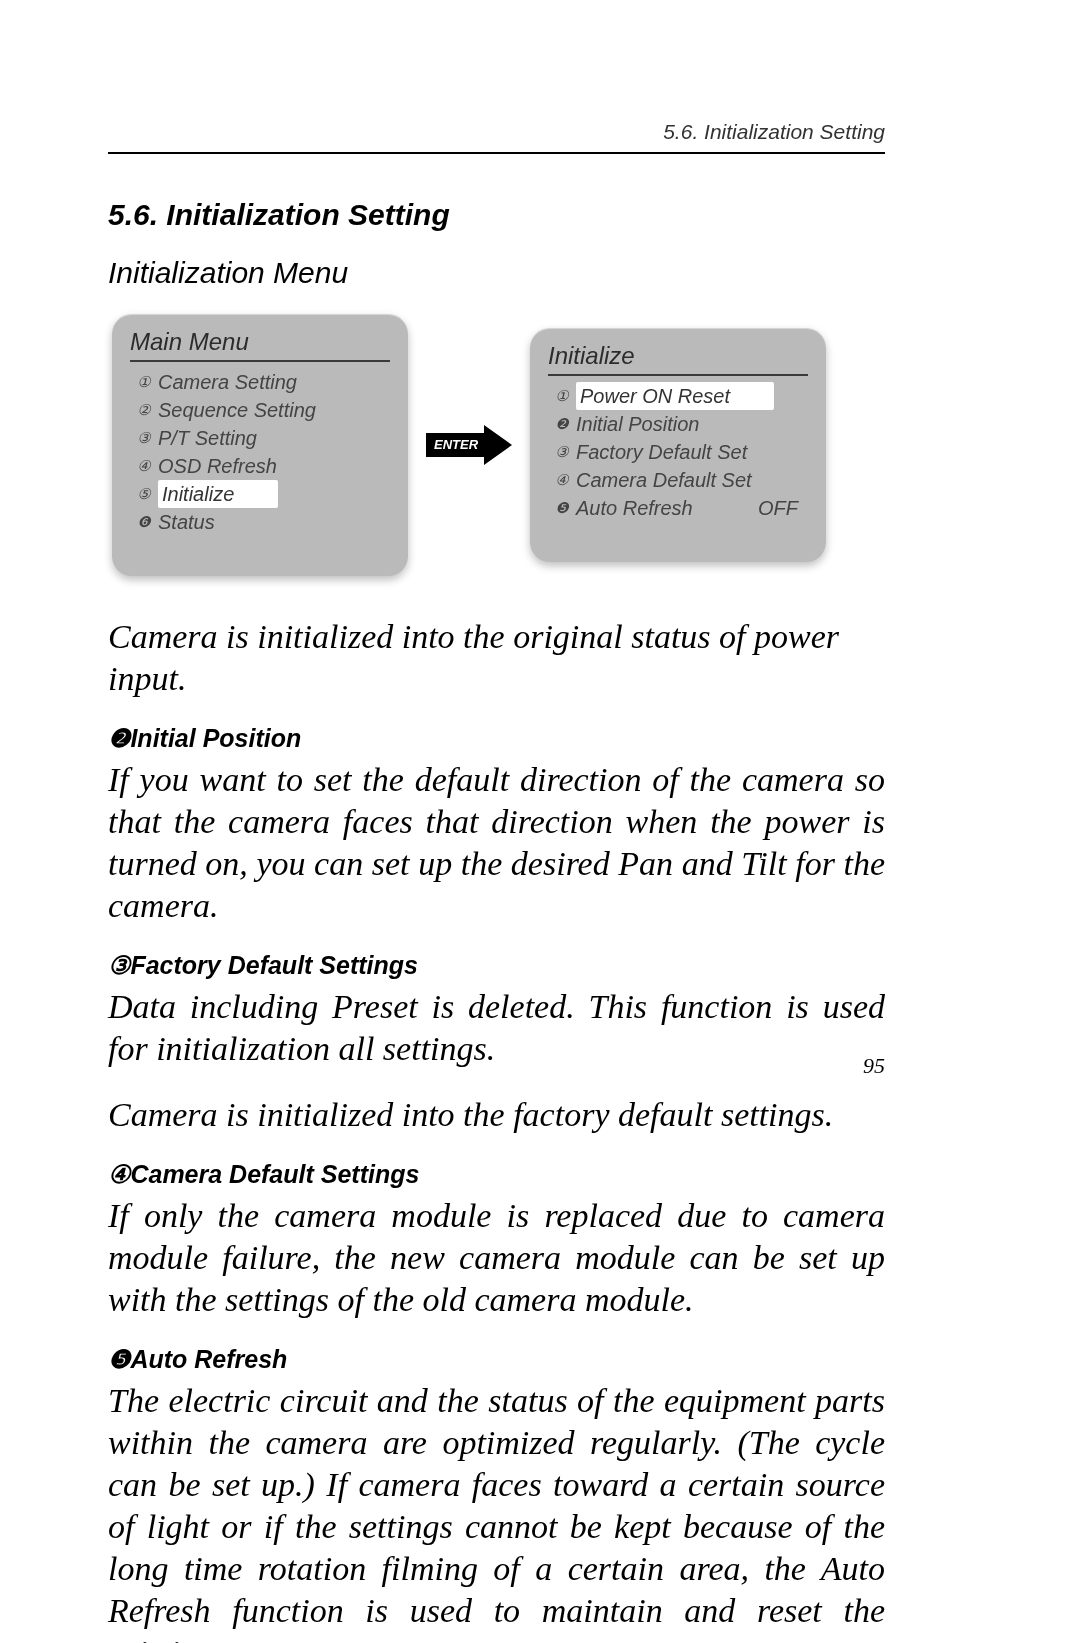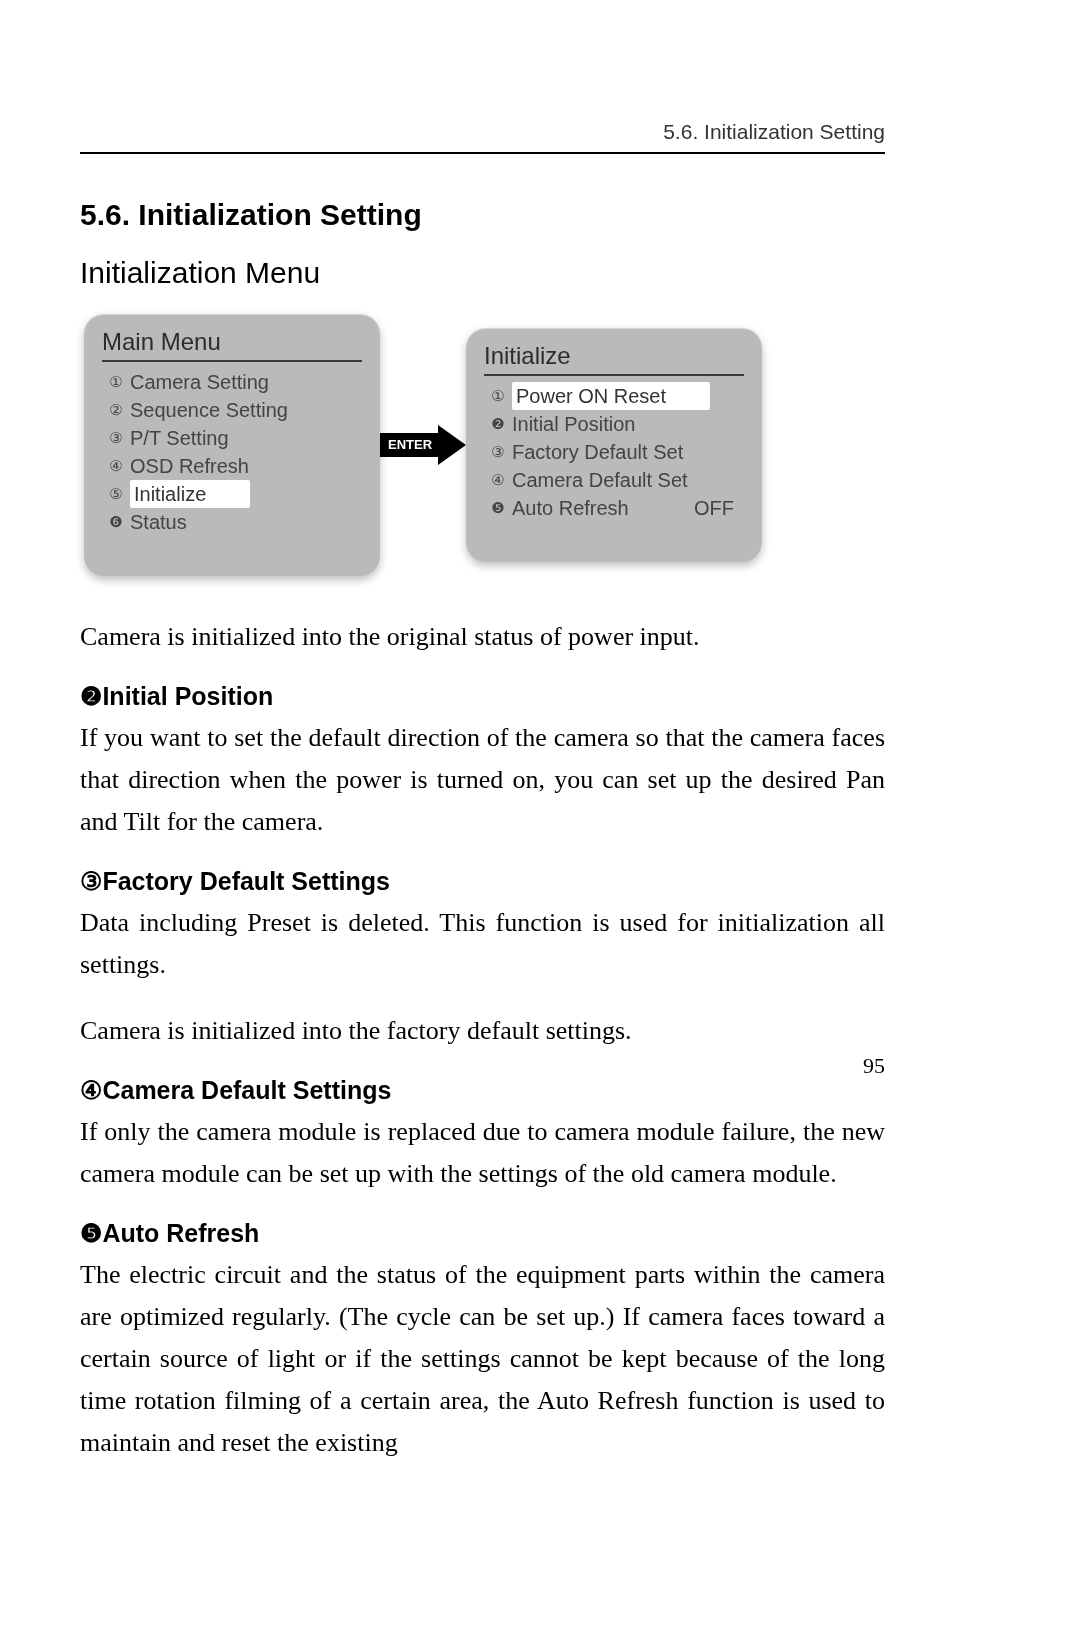--- a/index.html
+++ b/index.html
@@ -9,21 +9,22 @@
     width: 1080px;
     height: 1643px;
     font-family: "Times New Roman", Times, serif;
     color: #000;
   }
   .page {
     position: relative;
     width: 1080px;
     height: 1185px;
     box-sizing: border-box;
-    padding: 120px 195px 120px 80px; 
+    padding: 120px 195px 120px 108px; 
+    font-style: italic;
   }
   .header-label {
     font-family: Arial, Helvetica, sans-serif;
     font-size: 21px;
     color: #333;
     text-align: right;
     padding-bottom: 8px;
   }
   .header-rule {
     border: none;
@@ -40,20 +41,21 @@
     font-family: Arial, Helvetica, sans-serif;
     font-size: 30px;
     font-weight: normal;
     margin: 0 0 24px 0;
   }
 
   
   .menu-figure {
     display: flex;
     align-items: center;
+    gap: 18px;
     margin: 0 0 40px 0;
     padding-left: 4px;
   }
   .menu-card {
     background: #bababa;
     border-radius: 20px;
     box-shadow: 0 4px 8px rgba(0,0,0,.25), inset 0 1px 0 rgba(255,255,255,.4);
     width: 296px;
     padding: 14px 18px 40px 18px;
     box-sizing: border-box;
@@ -115,21 +117,21 @@
   }
 
   
   .item-heading {
     font-family: Arial, Helvetica, sans-serif;
     font-weight: bold;
     font-size: 25px;
     margin: 0 0 6px 0;
   }
   .body-para {
-    font-size: 26px;
+    font-size: 34px;
     line-height: 42px;
     margin: 0 0 24px 0;
     color: #000;
   }
   .body-para.justify {
     text-align: justify;
   }
 
   .page-number {
     position: absolute;

